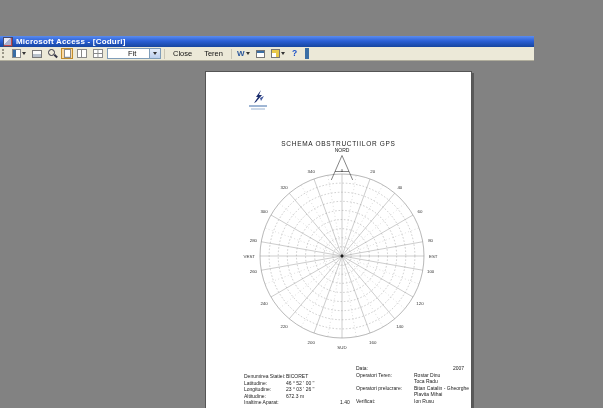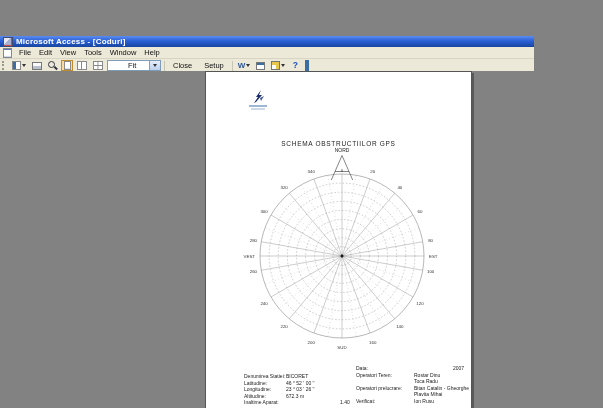--- a/index.html
+++ b/index.html
@@ -85,24 +85,20 @@
 </head>
 <body>
 
 <div class="window">
 
   <div class="titlebar">
     <span class="app-icon"></span>
     <span class="title-text">Microsoft Access  - [Coduri]</span>
   </div>
 
-  <div class="menubar">
-    <span class="doc-icon"></span>
-    <span id="menu-items"><span class="menu-item">File</span><span class="menu-item">Edit</span><span class="menu-item">View</span><span class="menu-item">Tools</span><span class="menu-item">Window</span><span class="menu-item">Help</span></span>
-  </div>
 
   <div class="toolbar">
     <span class="grip"></span>
     <span class="tb">
         <span class="ic ic-view"></span>
         <span class="caret"></span>
       </span>
     <span class="tb">
         <span class="ic ic-print"></span>
       </span>
@@ -119,21 +115,21 @@
         <span class="ic ic-mpage"></span>
       </span>
     <span class="combo">
       <span>Fit</span>
       <span class="combo-btn">
           <span class="caret"></span>
         </span>
     </span>
     <span class="sep"></span>
     <span class="tb tb-text">Close</span>
-    <span class="tb tb-text">Setup</span>
+    <span class="tb tb-text">Teren</span>
     <span class="sep"></span>
     <span class="tb">
         <span class="ic ic-w">W</span>
         <span class="caret"></span>
       </span>
     <span class="tb">
         <span class="ic ic-dbwin"></span>
       </span>
     <span class="tb">
         <span class="ic ic-newobj"></span>

